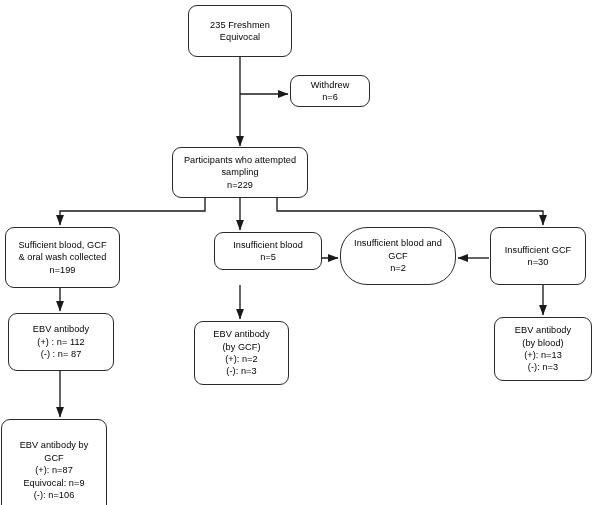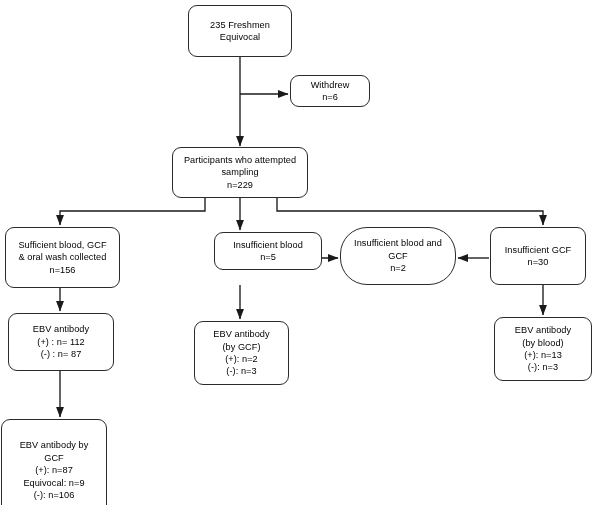--- a/index.html
+++ b/index.html
@@ -110,21 +110,21 @@
 
   <div class="node" id="n-attempted">
     <span class="ln">Participants who attempted</span>
     <span class="ln">sampling</span>
     <span class="ln">n=229</span>
   </div>
 
   <div class="node" id="n-sufficient">
     <span class="ln">Sufficient blood, GCF</span>
     <span class="ln">&amp; oral wash collected</span>
-    <span class="ln">n=156</span>
+    <span class="ln">n=199</span>
   </div>
 
   <div class="node" id="n-insuf-blood">
     <span class="ln">Insufficient blood</span>
     <span class="ln">n=5</span>
   </div>
 
   <div class="node" id="n-insuf-both">
     <span class="ln">Insufficient blood and</span>
     <span class="ln">GCF</span>

